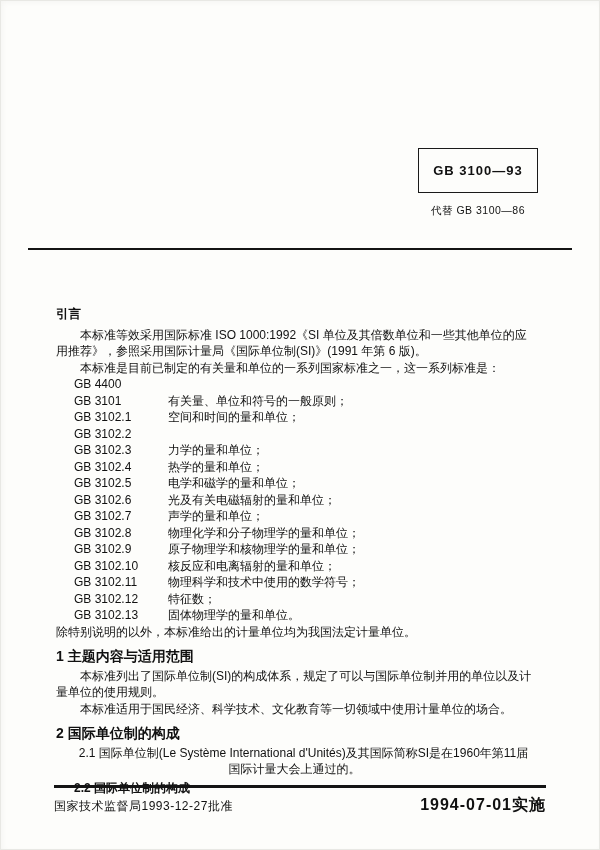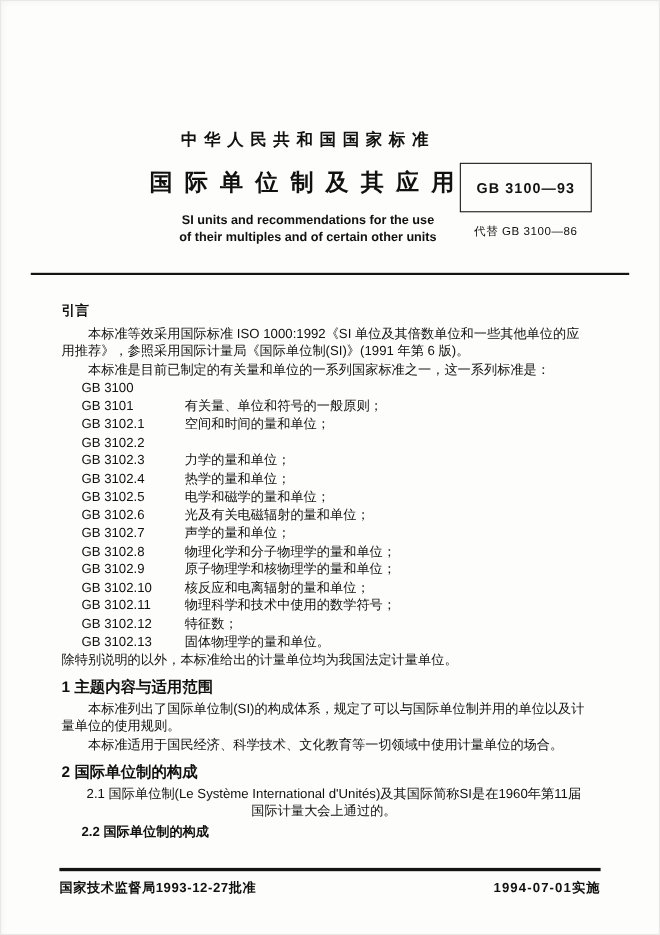--- a/index.html
+++ b/index.html
@@ -45,73 +45,65 @@
     background:#fdfdfb;
   }
   .replaces { font-size:10.5px; margin-top:11px; letter-spacing:0.5px; }
   .rule {
     border:none; border-top:2px solid #141414;
     margin:0 28px 0 28px;
   }
   
   .doc-body {
     padding:24px 67px 0 56px;
-    font-size:12px; line-height:16.5px;
+    font-size:12px; line-height:16.5px;margin-top:32px;
   }
   .h-intro { font-weight:bold; margin:0 0 4px 0; font-size:12.5px; }
   .p { margin:0; text-indent:2em; }
   .p-flush { margin:0; text-indent:0; }
   .std-list { margin:0 0 0 18px; }
   .std-row { display:flex; }
   .std-code { width:94px; flex:0 0 94px; }
   .std-title { flex:1; }
   .h-sec { font-weight:bold; margin:8px 0 3px 0; font-size:14px; }
   .h-sub { font-weight:bold; margin:2px 0 0 0; text-indent:1.5em; }
   .clause { margin:0; text-indent:1.5em;text-align:center; }
   
   .footer {
     position:absolute; left:54px; right:54px; bottom:34px;
     border-top:3px solid #141414;
     padding-top:7px;
     display:flex; justify-content:space-between; align-items:baseline;
   }
-  .footer-left  { font-size:12px; font-weight:bold; letter-spacing:0.5px; }
-  .footer-right { font-size:12px; font-weight:bold; letter-spacing:1px;text-align:center; }
+  .footer-left  { font-size:12px; font-weight:normal; letter-spacing:0.5px; }
+  .footer-right { font-size:16px; font-weight:bold; letter-spacing:1px;text-align:center; }
 </style>
 </head>
 <body>
 
 <div class="page">
 
   <div class="header">
-    <div class="header-center">
-      <div class="std-label">中华人民共和国国家标准</div>
-      <div class="doc-title">国际单位制及其应用</div>
-      <div class="en-title">
-        <div>SI units and recommendations for the use</div>
-        <div>of their multiples and of certain other units</div>
-      </div>
-    </div>
     <div class="header-right">
       <div class="gb-box">GB 3100—93</div>
       <div class="replaces">代替 GB 3100—86</div>
     </div>
   </div>
 
   <hr class="rule">
 
   <div class="doc-body">
 
     <div class="h-intro">引言</div>
     <p class="p">本标准等效采用国际标准 ISO 1000:1992《SI 单位及其倍数单位和一些其他单位的应用推荐》，参照采用国际计量局《国际单位制(SI)》(1991 年第 6 版)。</p>
     <p class="p">本标准是目前已制定的有关量和单位的一系列国家标准之一，这一系列标准是：</p>
 
     <div class="std-list">
         <div class="std-row">
-          <span class="std-code">GB 3100</span>
+          <span class="std-code">GB 4400</span>
         </div>
         <div class="std-row">
           <span class="std-code">GB 3101</span>
           <span class="std-title">有关量、单位和符号的一般原则；</span>
         </div>
         <div class="std-row">
           <span class="std-code">GB 3102.1</span>
           <span class="std-title">空间和时间的量和单位；</span>
         </div>
         <div class="std-row">

